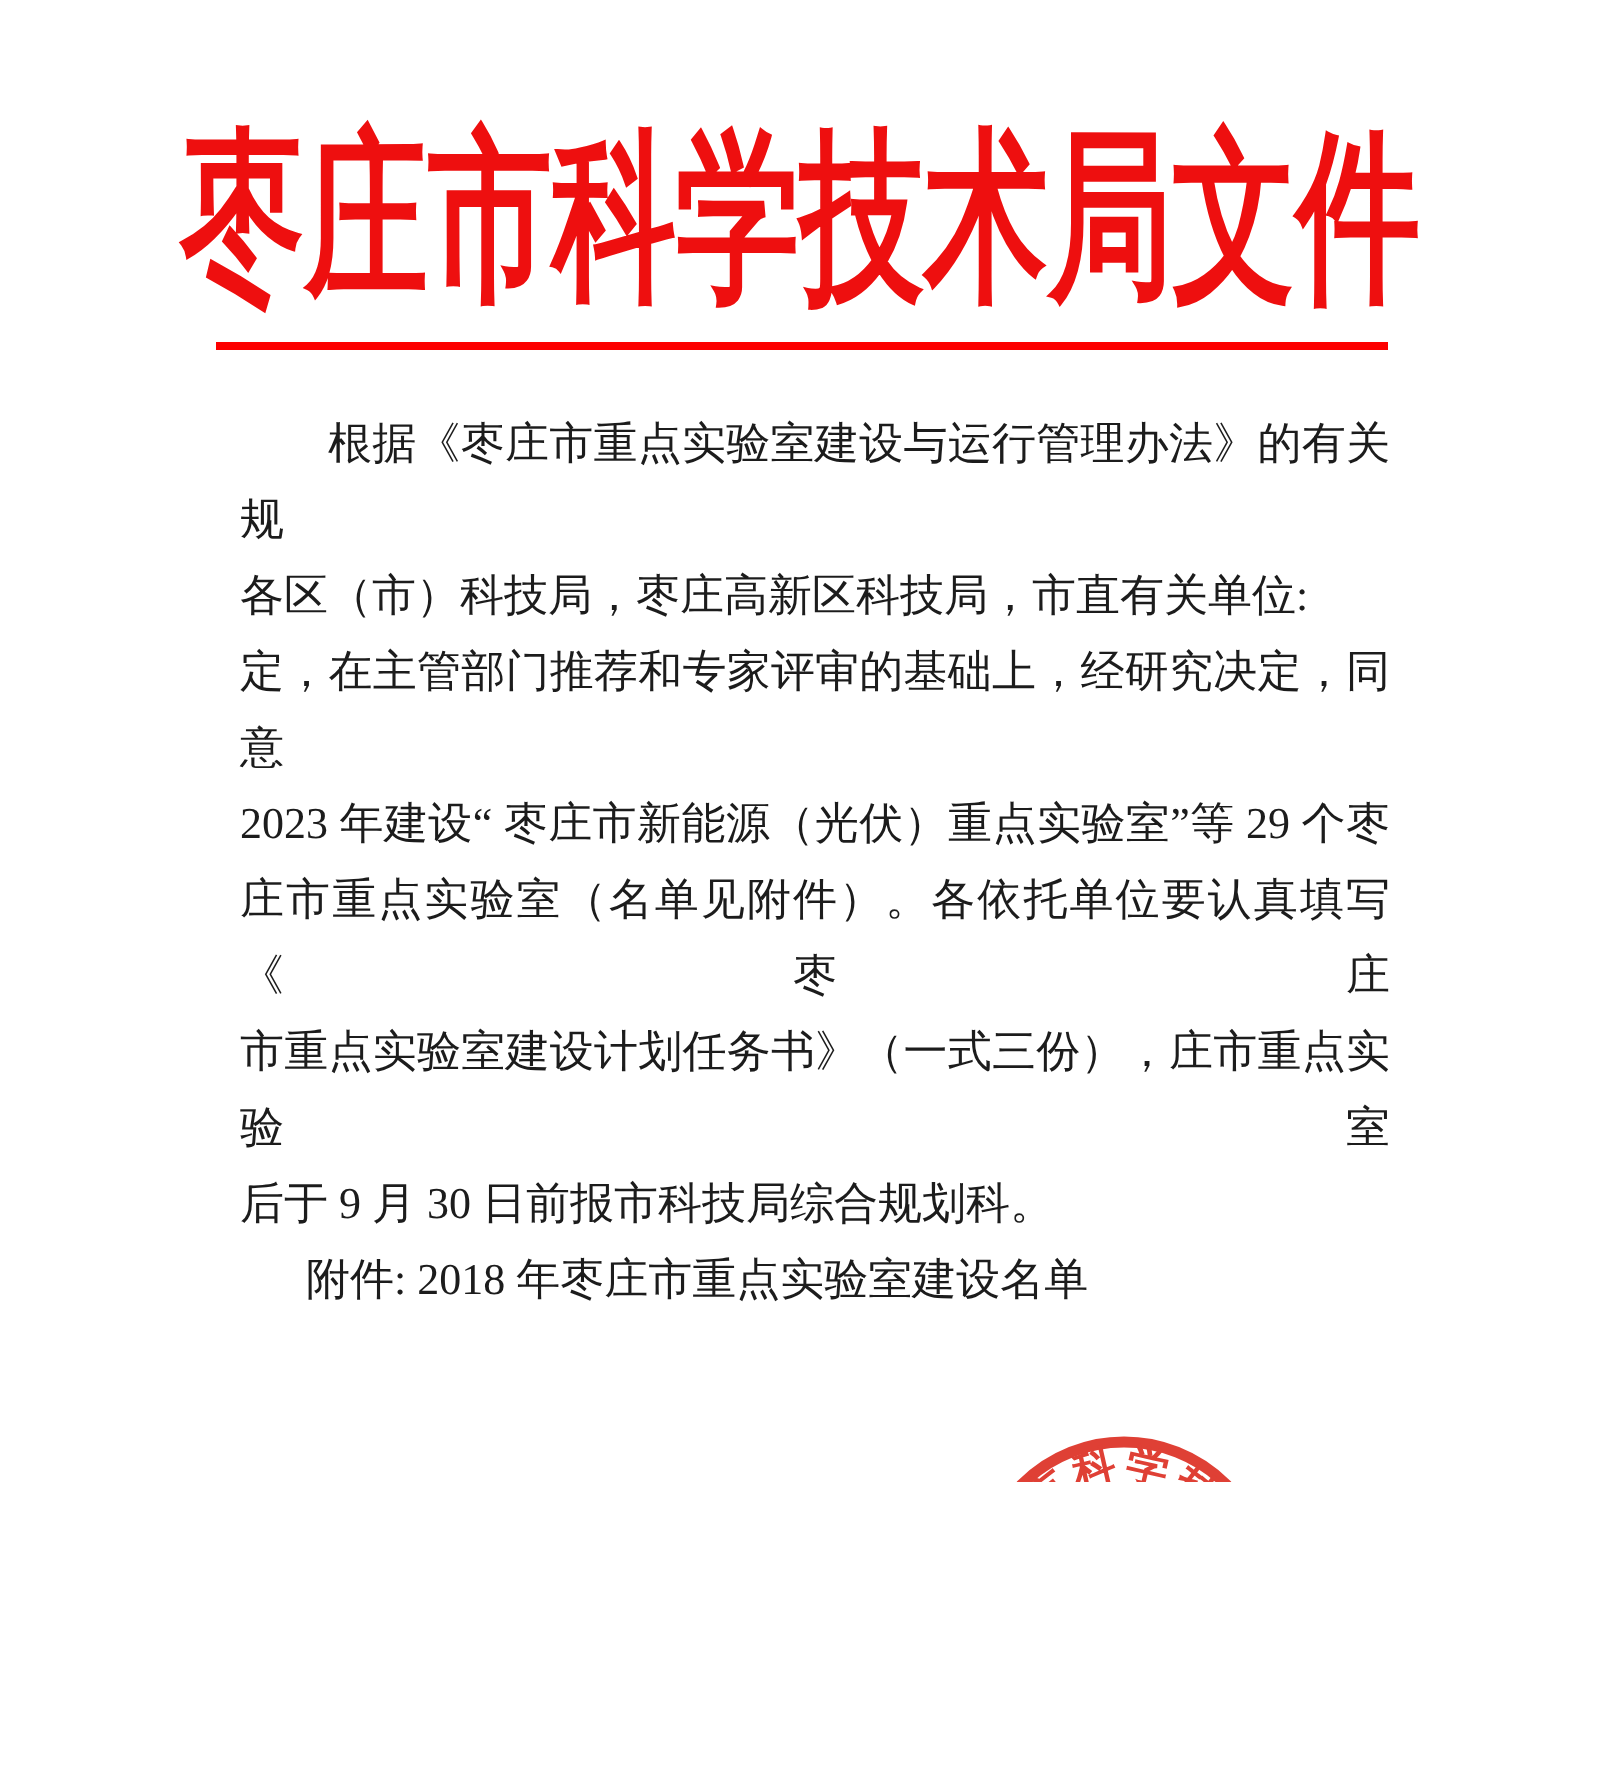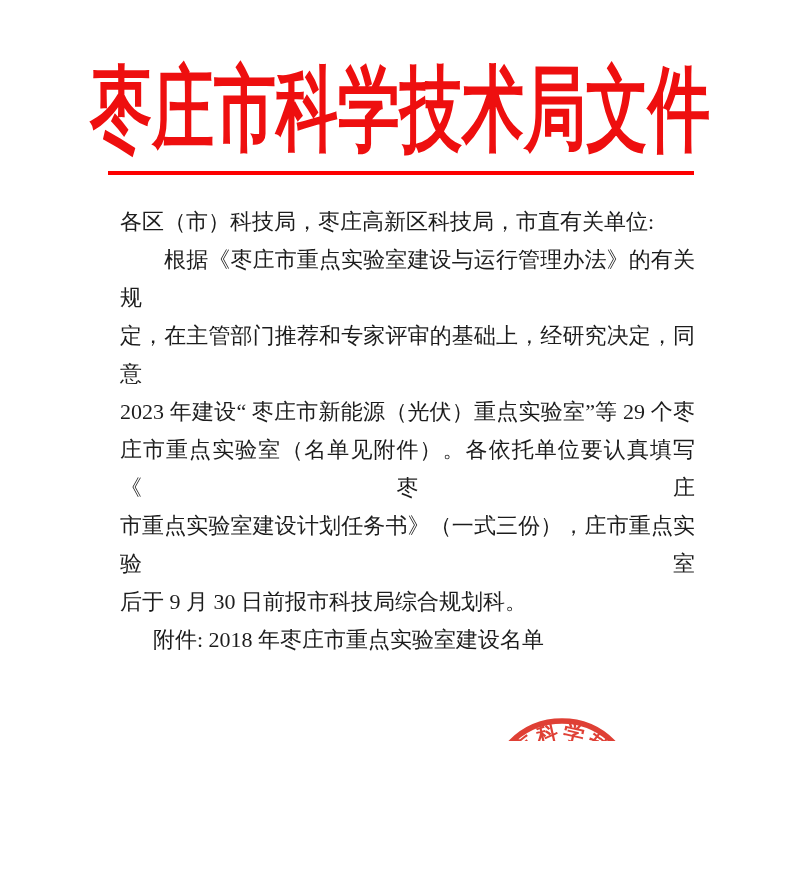--- a/index.html
+++ b/index.html
@@ -106,22 +106,22 @@
 
   <div class="masthead">
     <span class="masthead-text">枣庄市科学技术局文件</span>
   </div>
 
 
   <div class="red-rule"></div>
 
 
   <div class="body-block">
+    <div class="bline jline indent2">根据《枣庄市重点实验室建设与运行管理办法》的有关规</div>
     <div class="bline">各区（市）科技局，枣庄高新区科技局，市直有关单位:</div>
-    <div class="bline jline indent2">根据《枣庄市重点实验室建设与运行管理办法》的有关规</div>
     <div class="bline jline">定，在主管部门推荐和专家评审的基础上，经研究决定，同意</div>
     <div class="bline jline">2023 年建设“ 枣庄市新能源（光伏）重点实验室”等 29 个枣</div>
     <div class="bline jline">庄市重点实验室（名单见附件）。各依托单位要认真填写《枣庄</div>
     <div class="bline jline">市重点实验室建设计划任务书》（一式三份），庄市重点实验室</div>
     <div class="bline">后于 9 月 30 日前报市科技局综合规划科。</div>
     <div class="bline indent15">附件: 2018 年枣庄市重点实验室建设名单</div>
   </div>
 
   <div class="watermark">
     <svg width="36" height="34" viewBox="0 0 36 34">

